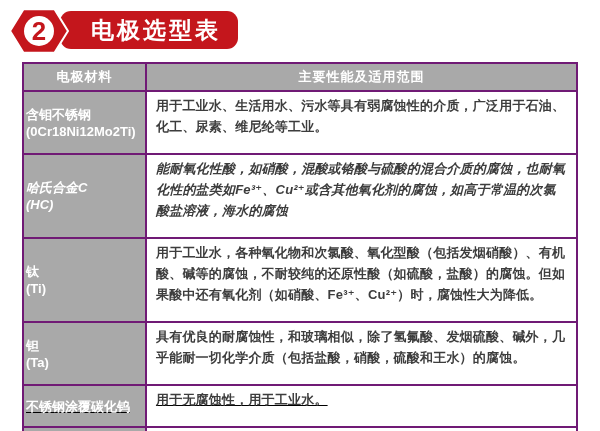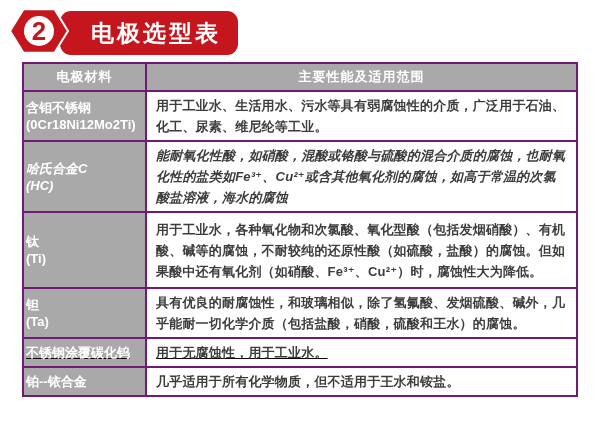--- a/index.html
+++ b/index.html
@@ -5,21 +5,21 @@
   html,body { margin:0; padding:0; }
   body {
     width:600px; height:431px; background:#ffffff; position:relative;
     font-family:"Liberation Sans","DejaVu Sans",sans-serif;
     overflow:hidden;
   }
   
   .hdr { position:absolute; top:0; left:0; width:600px; height:58px; }
   .hex-badge { position:absolute; left:9px; top:7px; width:60px; height:48px; z-index:2; }
   .title-pill {
-    position:absolute; left:60px; top:11px; width:178px; height:44px;
+    position:absolute; left:60px; top:11px; width:178px; height:38px;
     background:#c4161c; border-radius:11px; z-index:1;
     display:flex; align-items:center; justify-content:center;
   }
   .title-pill span {
     color:#ffffff; font-size:23px; font-weight:bold; letter-spacing:3px; padding-left:14px;
   }
   
   table.sel {
     position:absolute; left:22px; top:62px; width:556px;
     border-collapse:collapse; table-layout:fixed;
@@ -29,21 +29,21 @@
   th.h {
     background:#a9a9a9; color:#ffffff; font-size:13px; font-weight:bold;
     height:24px; text-align:center; letter-spacing:1px;
   }
   td.mat {
     background:#a9a9a9; color:#ffffff; font-size:13px; font-weight:bold;
     text-align:left; line-height:17px; vertical-align:middle; padding:2px 2px;
   }
   td.desc {
     background:#ffffff; color:#3d3d3d; font-size:13px; font-weight:600;
-    line-height:21px; text-align:left; vertical-align:middle; padding:3px 9px 3px 9px;
+    line-height:21px; text-align:left; vertical-align:middle; padding:3px 9px 16px 9px;
     letter-spacing:0.2px;
   }
   tr.r1 { height:50px; }
   tr.r2 { height:44px; }
   tr.r3 { height:64px;font-style:italic; }
   tr.r4 { height:76px; }
   tr.r5 { height:46px; }
   tr.r6 { height:22px;text-decoration:underline; }
   tr.r7 { height:23px; }
 </style>

